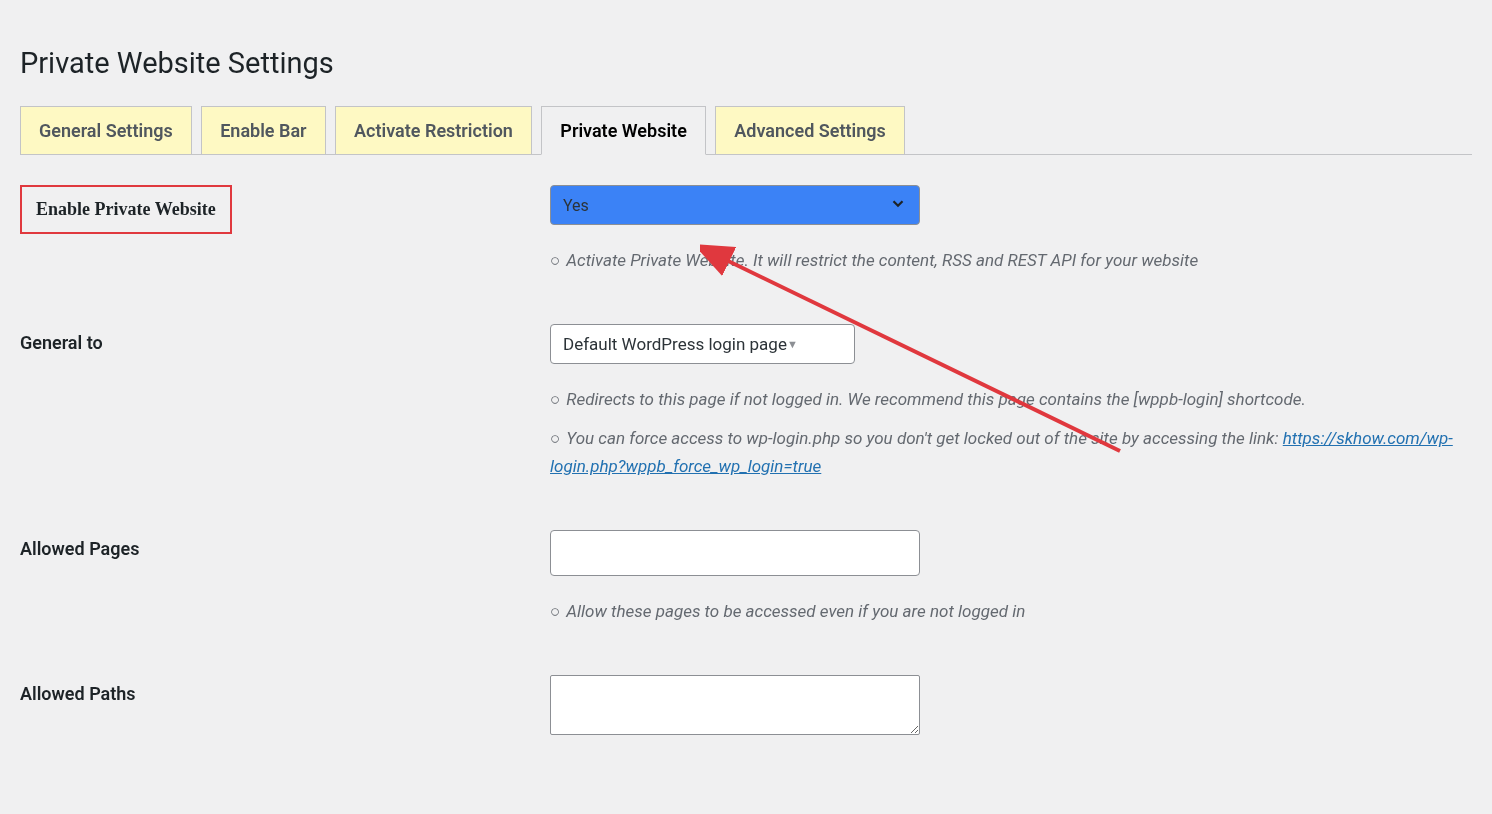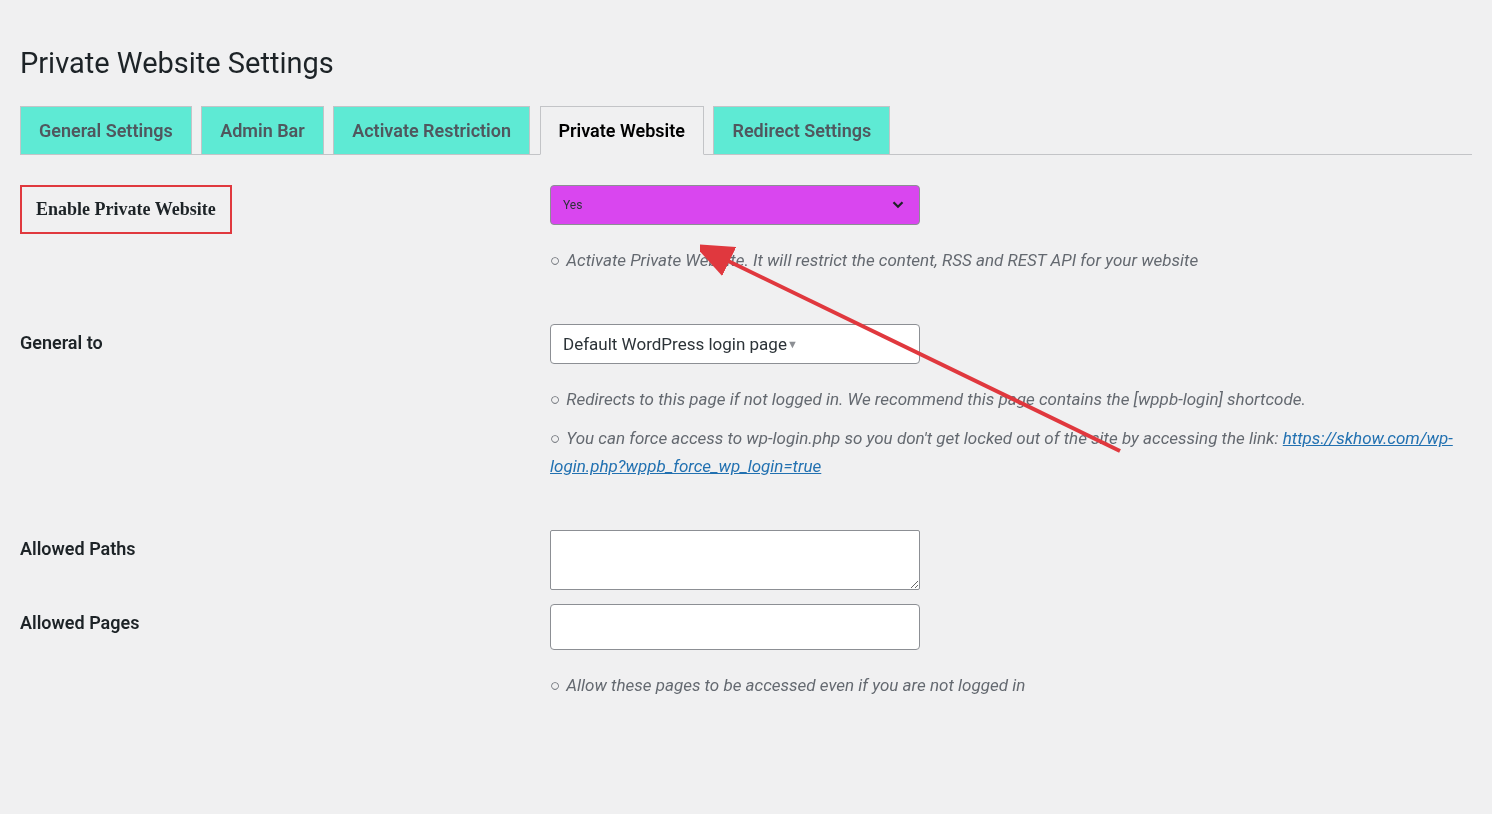--- a/index.html
+++ b/index.html
@@ -31,21 +31,21 @@
   .nav-tab {
     display: inline-block;
     border: 1px solid #c3c4c7;
     border-bottom: none;
     margin-left: 6px;
     margin-right: 0;
     padding: 10px 18px;
     font-size: 18px;
     font-weight: 600;
     line-height: 1.5;
-    background: #5eead4;
+    background: #fef9c3;
     color: #50575e;
     text-decoration: none;
     position: relative;
     top: 1px;
     cursor: pointer;
   }
   .nav-tab:first-child { margin-left: 0; }
   .nav-tab.active {
     background: #f0f0f1;
     border-bottom: 1px solid #f0f0f1;
@@ -78,39 +78,39 @@
     background: #f0f0f1;
     padding: 12px 14px;
     font-size: 18px;
     font-weight: 600;
     color: #1d2327;
   }
   .select-yn {
     display: inline-flex;
     align-items: center;
     justify-content: space-between;
-    background: #d946ef;
+    background: #3b82f6;
     border: 1px solid #8c8f94;
     border-radius: 4px;
     width: 370px;
     height: 40px;
     padding: 0 12px;
-    font-size: 12px;
+    font-size: 16px;
     color: #2c3338;
     cursor: pointer;
     gap: 12px;
   }
   .select-yn .caret { color: #1d2327; }
   .select-redirect {
     display: inline-flex;
     align-items: center;
     background: #fff;
     border: 1px solid #8c8f94;
     border-radius: 4px;
-    width: 370px;
+    width: 305px;
     height: 40px;
     padding: 12px 12px;
     font-size: 17px;
     color: #2c3338;
     cursor: pointer;
   }
   .select-redirect .tri { color: #8c8f94; font-size: 11px; }
   .input-text {
     background: #fff;
     border: 1px solid #8c8f94;
@@ -157,24 +157,24 @@
   }
 </style>
 </head>
 <body>
 
 <div class="wrap" style="position:relative;margin-top:46px;">
   <h1 class="page-title">Private Website Settings</h1>
 
   <div class="nav-tab-wrapper">
     <a class="nav-tab">General Settings</a>
-    <a class="nav-tab">Admin Bar</a>
+    <a class="nav-tab">Enable Bar</a>
     <a class="nav-tab">Activate Restriction</a>
     <a class="nav-tab active">Private Website</a>
-    <a class="nav-tab">Redirect Settings</a>
+    <a class="nav-tab">Advanced Settings</a>
   </div>
 
   <div class="form-table">
 
     <div class="form-row" style="margin-top:20px;">
       <div class="th" style="padding-top:0;font-family:Liberation Serif, serif;">
         <span class="highlight-box">Enable Private Website</span>
       </div>
       <div class="td">
         <div class="select-yn">
@@ -194,32 +194,32 @@
       <div class="td">
         <div class="select-redirect">
           <span>Default WordPress login page</span>
           <span class="tri">▼</span>
         </div>
         <p class="desc"><span class="bullet">○</span><span>Redirects to this page if not logged in. We recommend this page contains the [wppb-login] shortcode.</span></p>
         <p class="desc" style="margin-top:12px;"><span class="bullet">○</span><span>You can force access to wp-login.php so you don't get locked out of the site by accessing the link: </span><a>https://skhow.com/wp-login.php?wppb_force_wp_login=true</a></p>
       </div>
     </div>
 
+    <div class="form-row">
+      <div class="th">Allowed Pages</div>
+      <div class="td">
+        <input type="text" class="input-text" value="" style="">
+        <p class="desc"><span class="bullet">○</span><span>Allow these pages to be accessed even if you are not logged in</span></p>
+      </div>
+    </div>
+
     <div class="form-row" style="margin-bottom:10px;">
       <div class="th">Allowed Paths</div>
       <div class="td">
         <textarea class="textarea" style=""></textarea>
-      </div>
-    </div>
-
-    <div class="form-row">
-      <div class="th">Allowed Pages</div>
-      <div class="td">
-        <input type="text" class="input-text" value="" style="">
-        <p class="desc"><span class="bullet">○</span><span>Allow these pages to be accessed even if you are not logged in</span></p>
       </div>
     </div>
   </div>
 
   <svg class="arrow-annotation" style="left:700px; top:190px;" width="440" height="230">
     <defs>
       <marker id="arrowhead" markerWidth="10" markerHeight="8" refX="2" refY="4" orient="auto">
         <polygon points="0 0, 10 4, 0 8" fill="#e0383e"></polygon>
       </marker>
     </defs>

